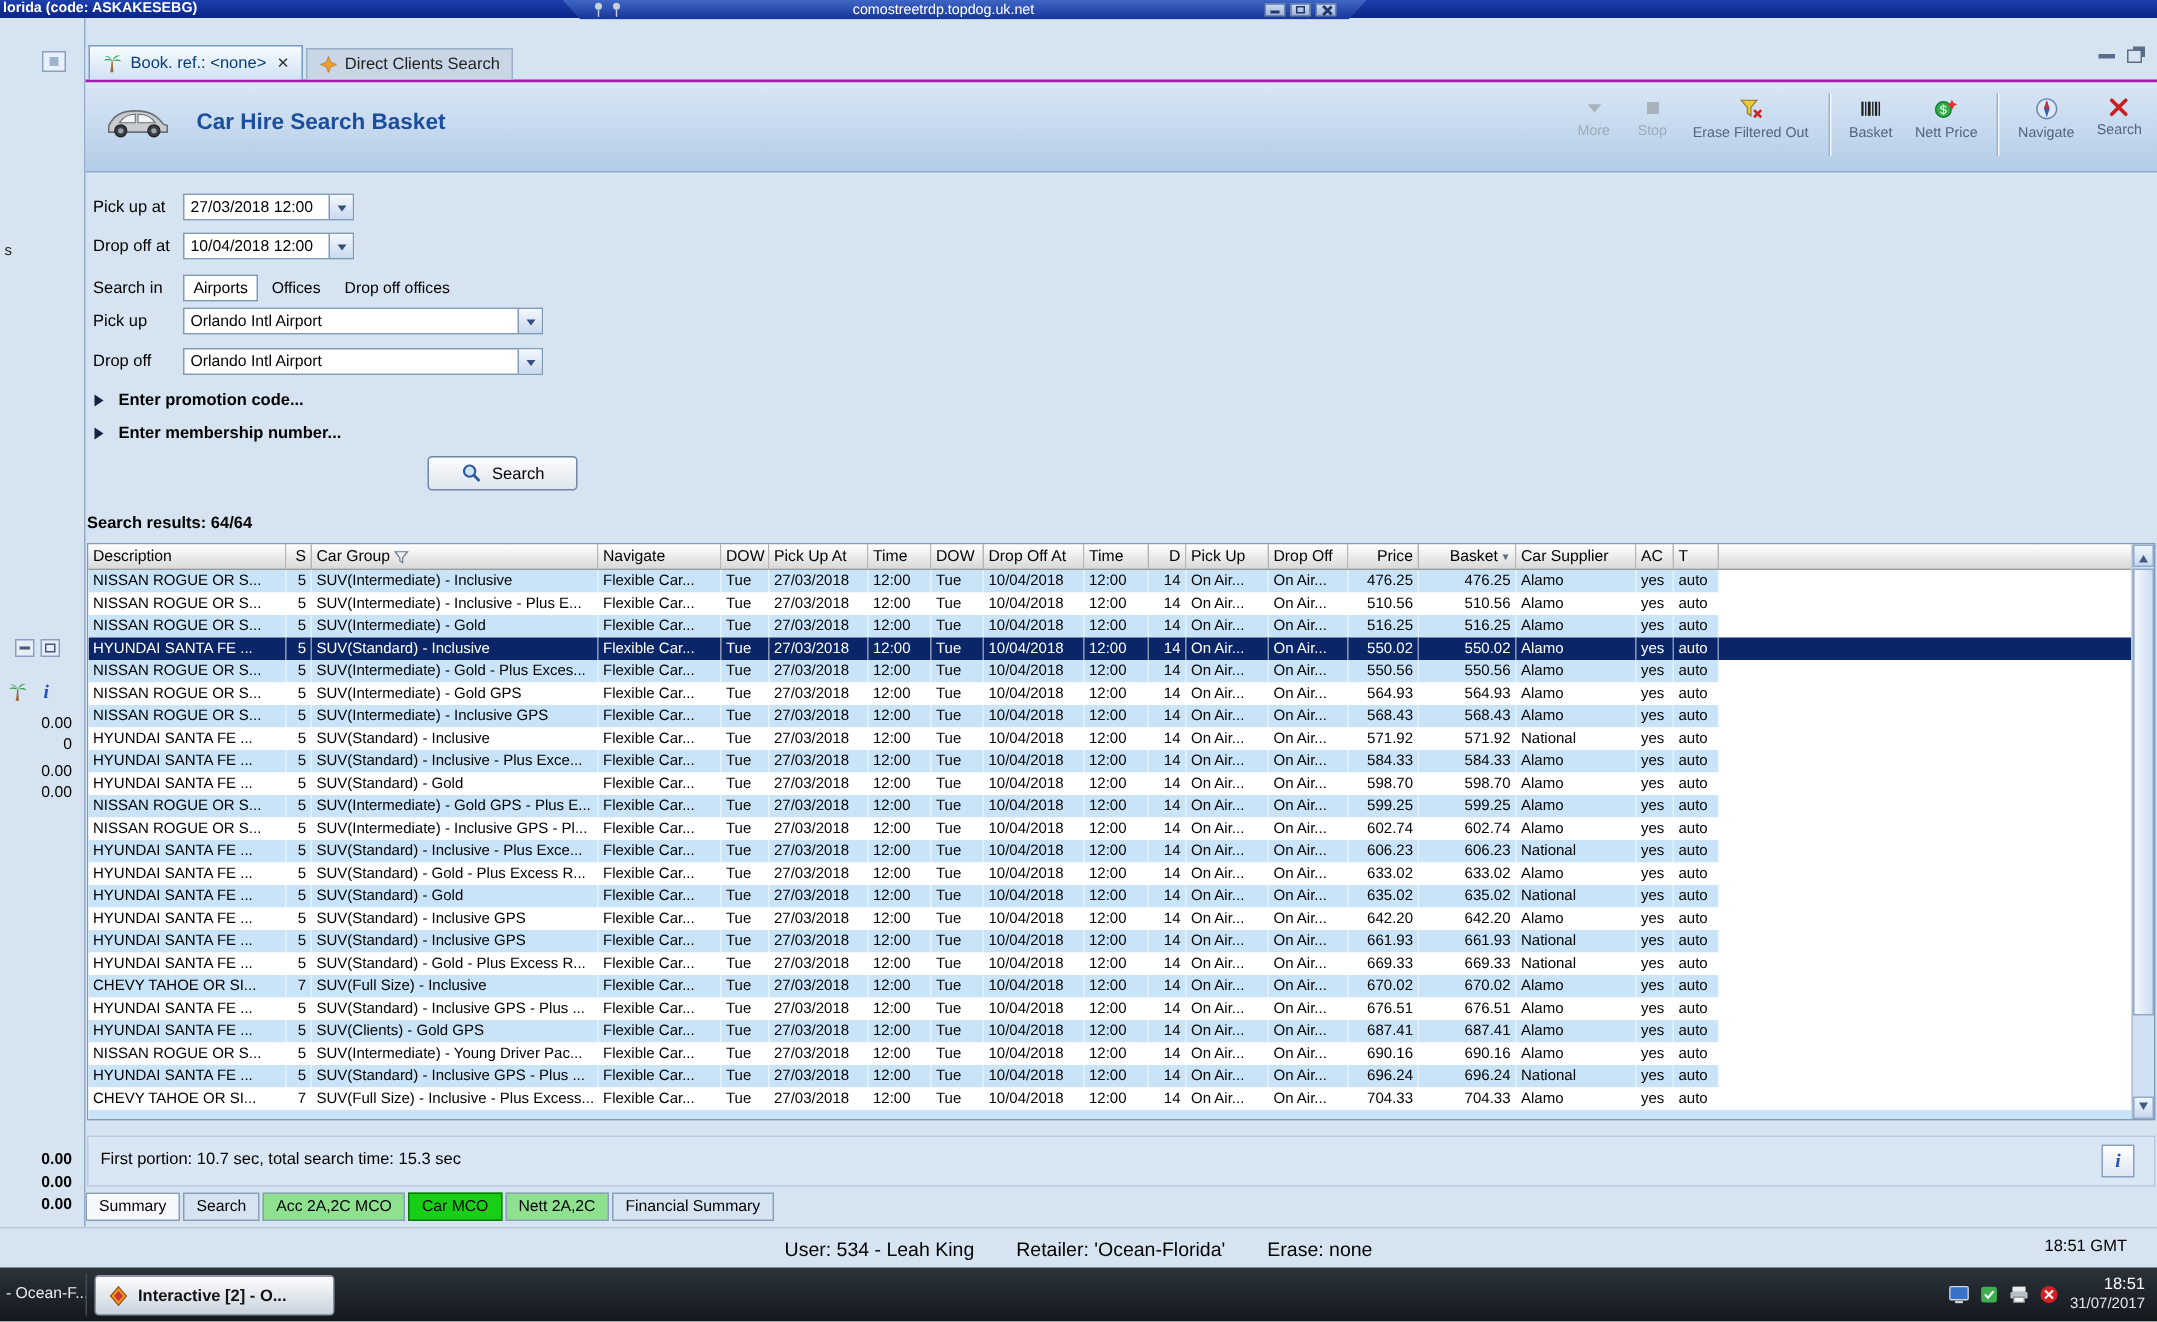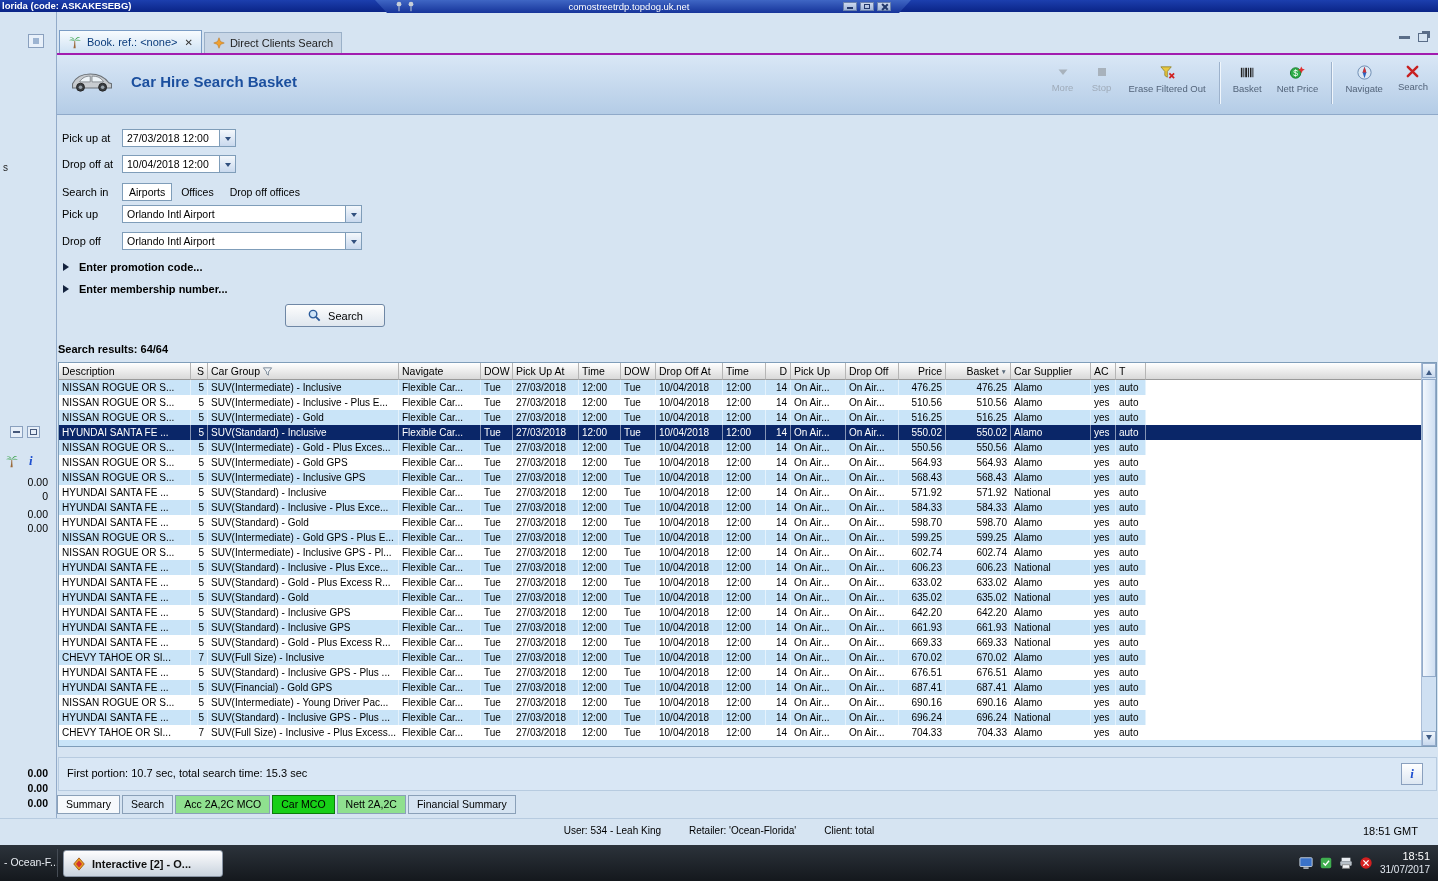--- a/index.html
+++ b/index.html
@@ -101,21 +101,21 @@
 
 .timingbox{position:absolute;left:58px;top:757px;width:1379px;height:34px;border:1px solid #b7cbe0;background:#d9e7f5}
 .timing-text{position:absolute;left:8px;top:9px;font-size:11px}
 .infobtn{position:absolute;right:13px;top:5px;width:22px;height:22px;background:linear-gradient(#ffffff,#dde7f2);border:1px solid #8aa0be;display:flex;align-items:center;justify-content:center}
 .bottomtabs{position:absolute;left:57px;top:795px;height:19px;display:flex;gap:2px;align-items:flex-end}
 .btab{font-size:10.5px;padding:2px 8px 3px;border:1px solid #8aa0b8;background:#d6e4f2;white-space:nowrap}
 .btab.raised{background:#f6f9fc}
 .btab.lgreen{background:#8fe08f}
 .btab.green{background:#17cf17;border-color:#0b7a0b}
 .statusbar{position:absolute;left:0;top:818px;width:1438px;height:27px;background:#d6e4f2;border-top:1px solid #b7cbe0}
-.sb-center{position:absolute;left:50%;top:6px;transform:translateX(-50%);display:flex;gap:28px;font-size:10px;white-space:nowrap}
+.sb-center{position:absolute;left:50%;top:6px;transform:translateX(-50%);display:flex;gap:28px;font-size:13px;white-space:nowrap}
 .sb-time{position:absolute;right:20px;top:6px;font-size:11px}
 
 
 .taskbar{position:absolute;left:0;top:845px;width:1438px;height:36px;background:linear-gradient(#2c333b,#14181d)}
 .tk-left{position:absolute;left:4px;top:11px;color:#e8ecf2;font-size:10.5px;white-space:nowrap}
 .tk-sep{position:absolute;left:57px;top:4px;width:1px;height:28px;background:#454c55}
 .tk-app{position:absolute;left:63px;top:5px;width:160px;height:27px;display:flex;align-items:center;gap:6px;padding:0 8px;background:linear-gradient(#fdfdfe,#c9d3de);border:1px solid #8894a4;border-radius:3px;font-size:11px;font-weight:bold;color:#111;white-space:nowrap;overflow:hidden}
 .tk-right{position:absolute;right:8px;top:0;height:100%;display:flex;align-items:center;gap:7px}
 .tk-clock{text-align:right;color:#fff;line-height:13px}
 .tk-clock .t1{font-size:11px}
@@ -868,21 +868,21 @@
           <div class="tcell r" style="width: 47px;">676.51</div>
           <div class="tcell r" style="width: 65px;">676.51</div>
           <div class="tcell" style="width: 80px;">Alamo</div>
           <div class="tcell" style="width: 25px;">yes</div>
           <div class="tcell" style="width: 30px;">auto</div>
           <div class="rowfill"></div>
         </div>
         <div class="trow odd">
           <div class="tcell" style="width: 132px;">HYUNDAI SANTA FE ...</div>
           <div class="tcell r" style="width: 17px;">5</div>
-          <div class="tcell" style="width: 191px;">SUV(Financial) - Gold GPS</div>
+          <div class="tcell" style="width: 191px;">SUV(Clients) - Gold GPS</div>
           <div class="tcell" style="width: 82px;">Flexible Car...</div>
           <div class="tcell" style="width: 32px;">Tue</div>
           <div class="tcell" style="width: 66px;">27/03/2018</div>
           <div class="tcell" style="width: 42px;">12:00</div>
           <div class="tcell" style="width: 35px;">Tue</div>
           <div class="tcell" style="width: 67px;">10/04/2018</div>
           <div class="tcell" style="width: 43px;">12:00</div>
           <div class="tcell r" style="width: 25px;">14</div>
           <div class="tcell" style="width: 55px;">On Air...</div>
           <div class="tcell" style="width: 53px;">On Air...</div>
@@ -982,21 +982,21 @@
       <div class="btab lgreen">Acc 2A,2C MCO</div>
       <div class="btab green">Car MCO</div>
       <div class="btab lgreen">Nett 2A,2C</div>
       <div class="btab">Financial Summary</div>
     </div>
 
   <div class="statusbar">
     <div class="sb-center">
       <span>User: 534 - Leah King</span>
       <span>Retailer: 'Ocean-Florida'</span>
-      <span>Client: total</span>
+      <span>Erase: none</span>
     </div>
     <span class="sb-time">18:51 GMT</span>
   </div>
 
   <div class="taskbar">
     <span class="tk-left">- Ocean-F...</span>
     <span class="tk-sep"></span>
     <div class="tk-app">
       <span class="ic">
           <svg width="14" height="14" viewBox="0 0 16 16">

